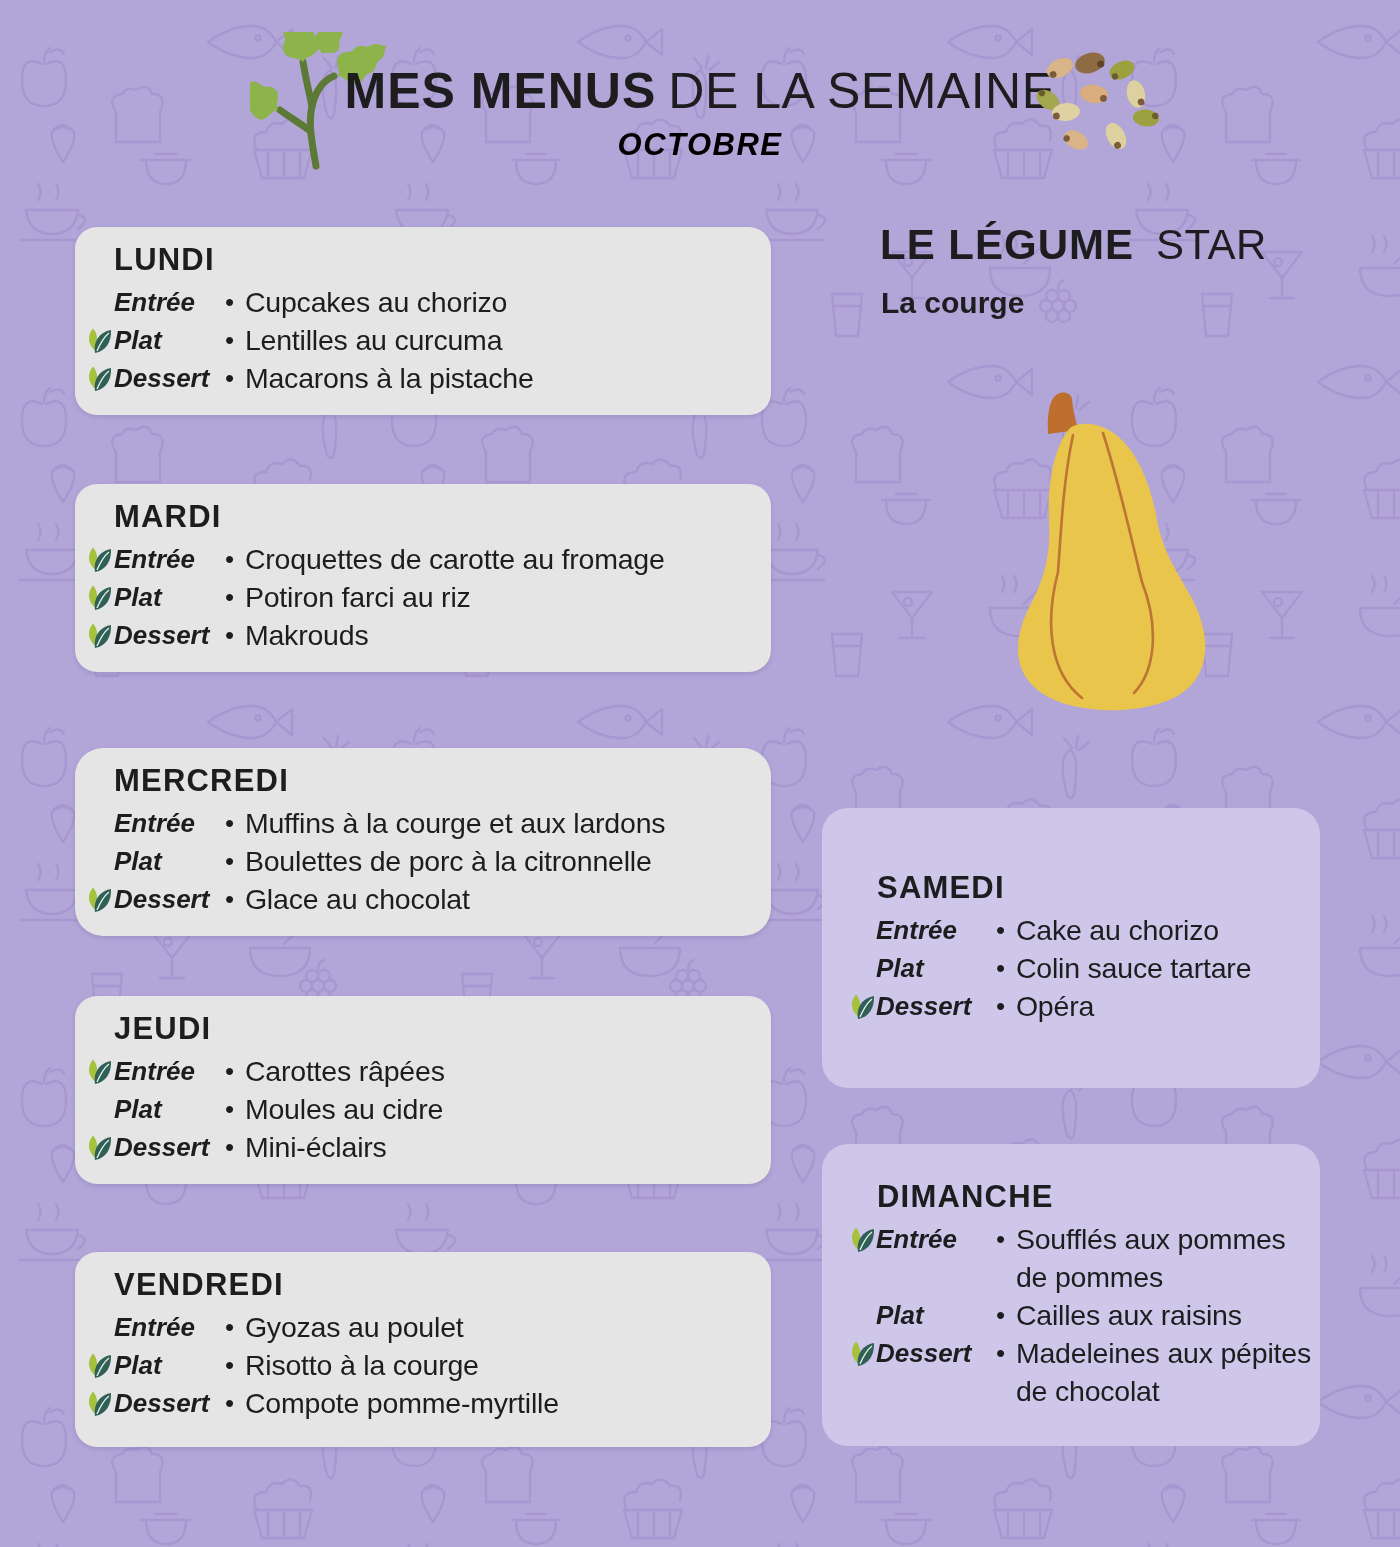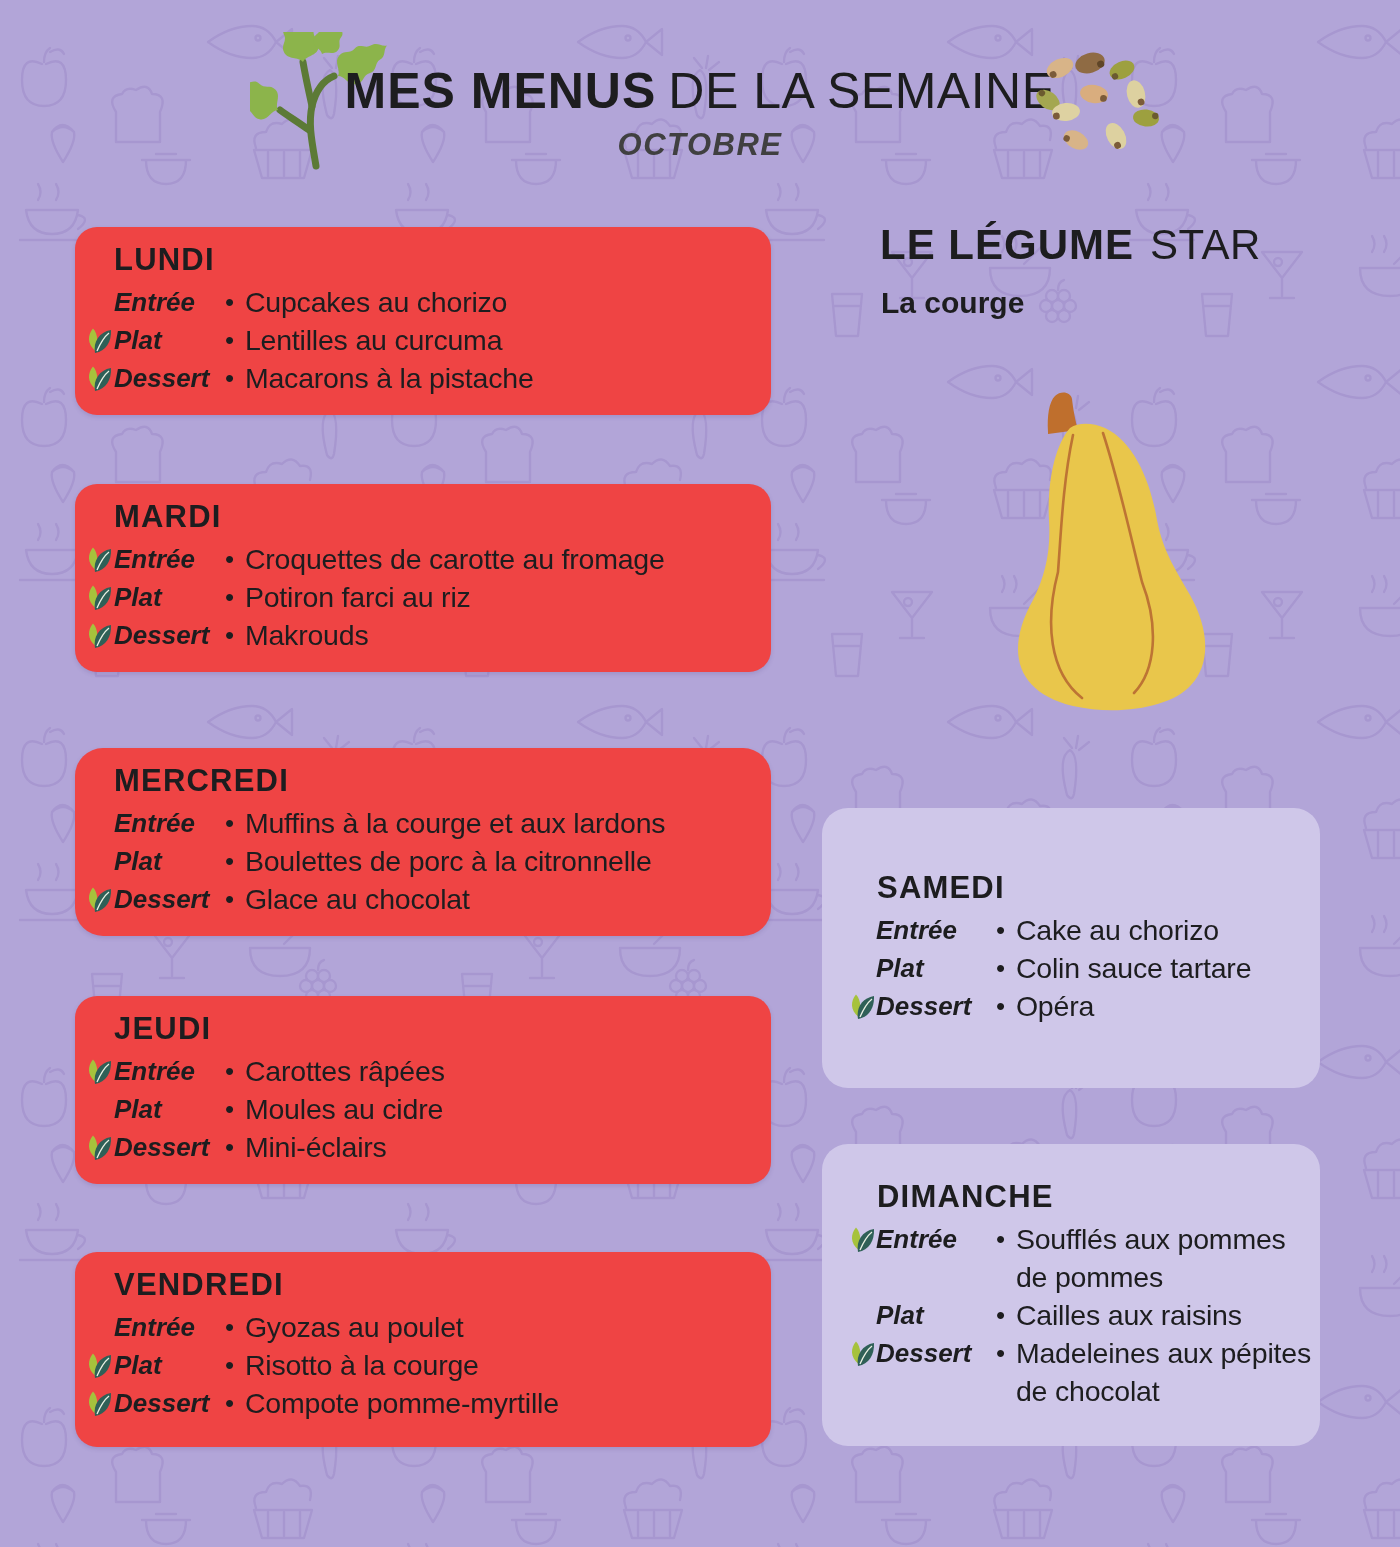--- a/index.html
+++ b/index.html
@@ -12,29 +12,29 @@
 
   
   .main-title{
     position:absolute;top:66px;left:0;width:100%;text-align:center;
     font-size:50px;line-height:1;letter-spacing:.5px;white-space:nowrap;margin:0;
   }
   .title-bold{font-weight:700;letter-spacing:1px;}
   .title-light{font-weight:400;margin-left:12px;}
   .subtitle{
     position:absolute;top:127px;left:0;width:100%;text-align:center;
-    color:#404040;font-style:italic;font-weight:700;font-size:31px;letter-spacing:1.5px;
+    color:#000000;font-style:italic;font-weight:700;font-size:31px;letter-spacing:1.5px;
   }
   .parsley{position:absolute;left:250px;top:32px;}
   .seeds{position:absolute;left:1022px;top:48px;}
 
   
   .card{position:absolute;box-sizing:border-box;}
   .card-white{
-    left:75px;width:696px;height:188px;background:#ef4444;border-radius:22px;
+    left:75px;width:696px;height:188px;background:#e5e5e5;border-radius:22px;
     padding:16px 20px 0 8px;box-shadow:0 2px 4px rgba(80,60,130,.18);
   }
   .card-purple{
     left:822px;width:498px;background:#cfc7e9;border-radius:26px;
     padding-left:24px;display:flex;flex-direction:column;justify-content:center;
   }
   .pos-lundi{top:227px;}
   .pos-mardi{top:484px;}
   .pos-mercredi{top:748px;border-radius:28px;}
   .pos-jeudi{top:996px;}
@@ -51,21 +51,21 @@
   .leaf svg{display:block;}
   .course-label{font-style:italic;font-weight:700;font-size:26px;line-height:38px;}
   .dish{display:flex;font-size:28.5px;font-weight:400;line-height:38px;letter-spacing:-0.2px;}
   .bullet{margin:0 11px 0 3px;font-size:26px;}
 
   
   .legume-title{
     position:absolute;left:880px;top:224px;margin:0;font-size:42px;line-height:1;
     white-space:nowrap;letter-spacing:.5px;
   }
-  .legume-title .title-light{margin-left:16px;}
+  .legume-title .title-light{margin-left:22px;}
   .legume-name{position:absolute;left:881px;top:286px;font-size:30px;font-weight:700;}
   .squash{position:absolute;left:985px;top:390px;}
 </style>
 </head>
 <body>
 
 <div class="page">
 
   <svg class="bg-svg" width="1400" height="1547" aria-hidden="true">
     <defs>

